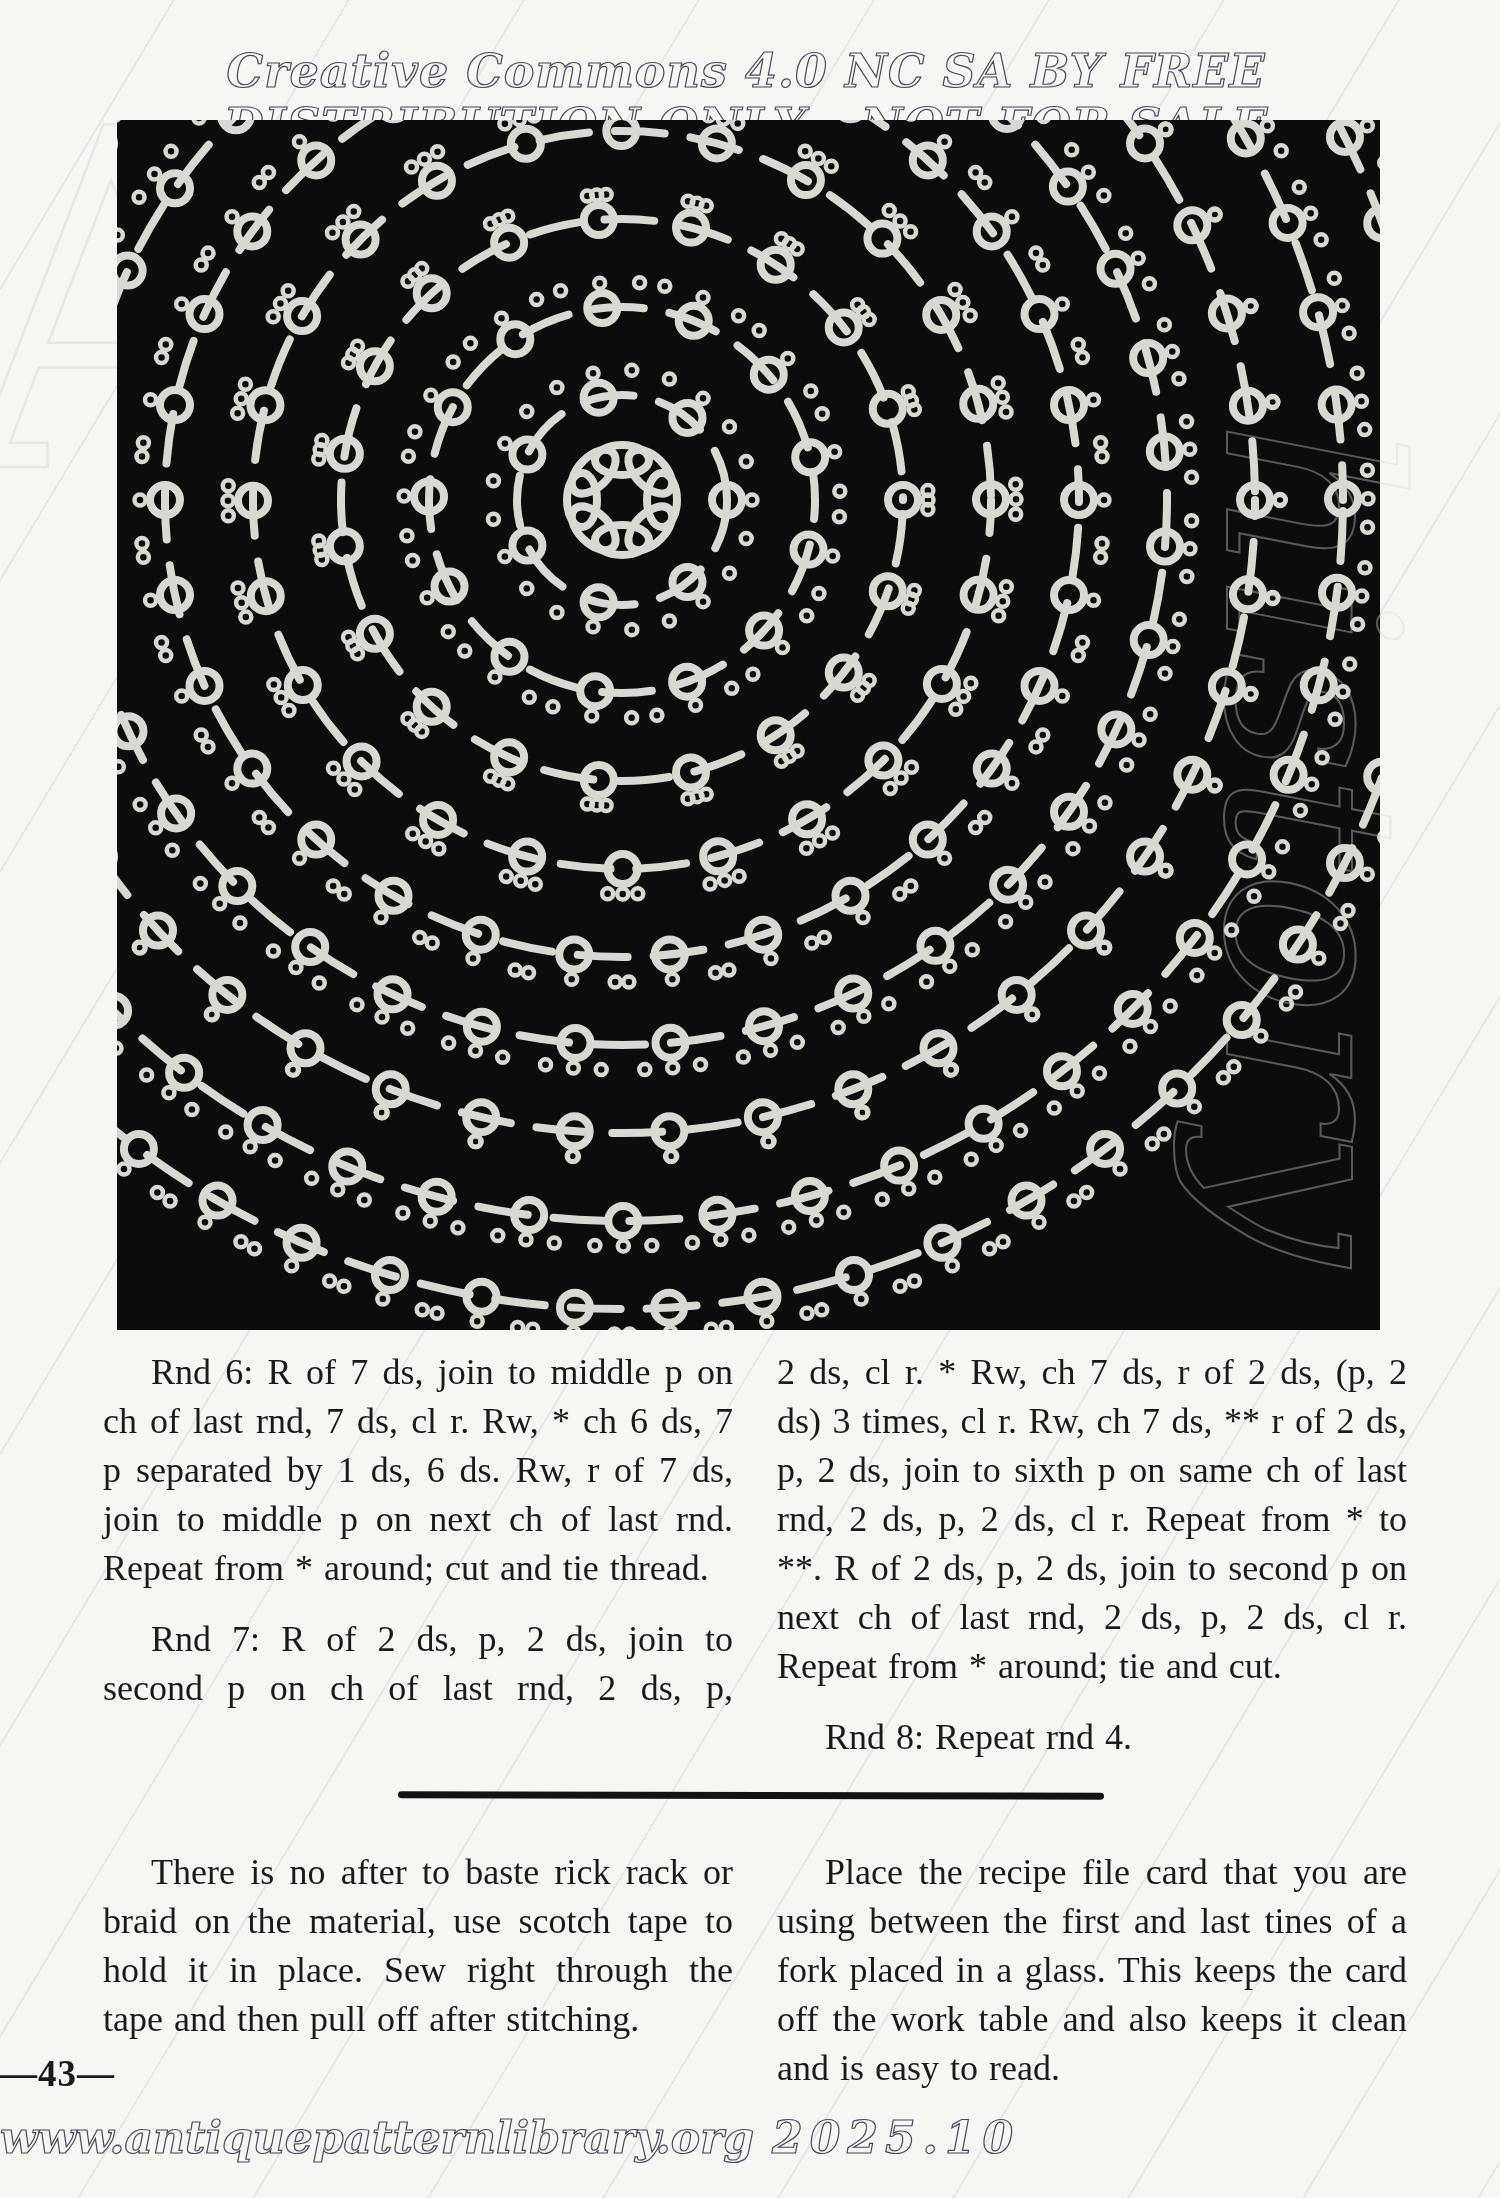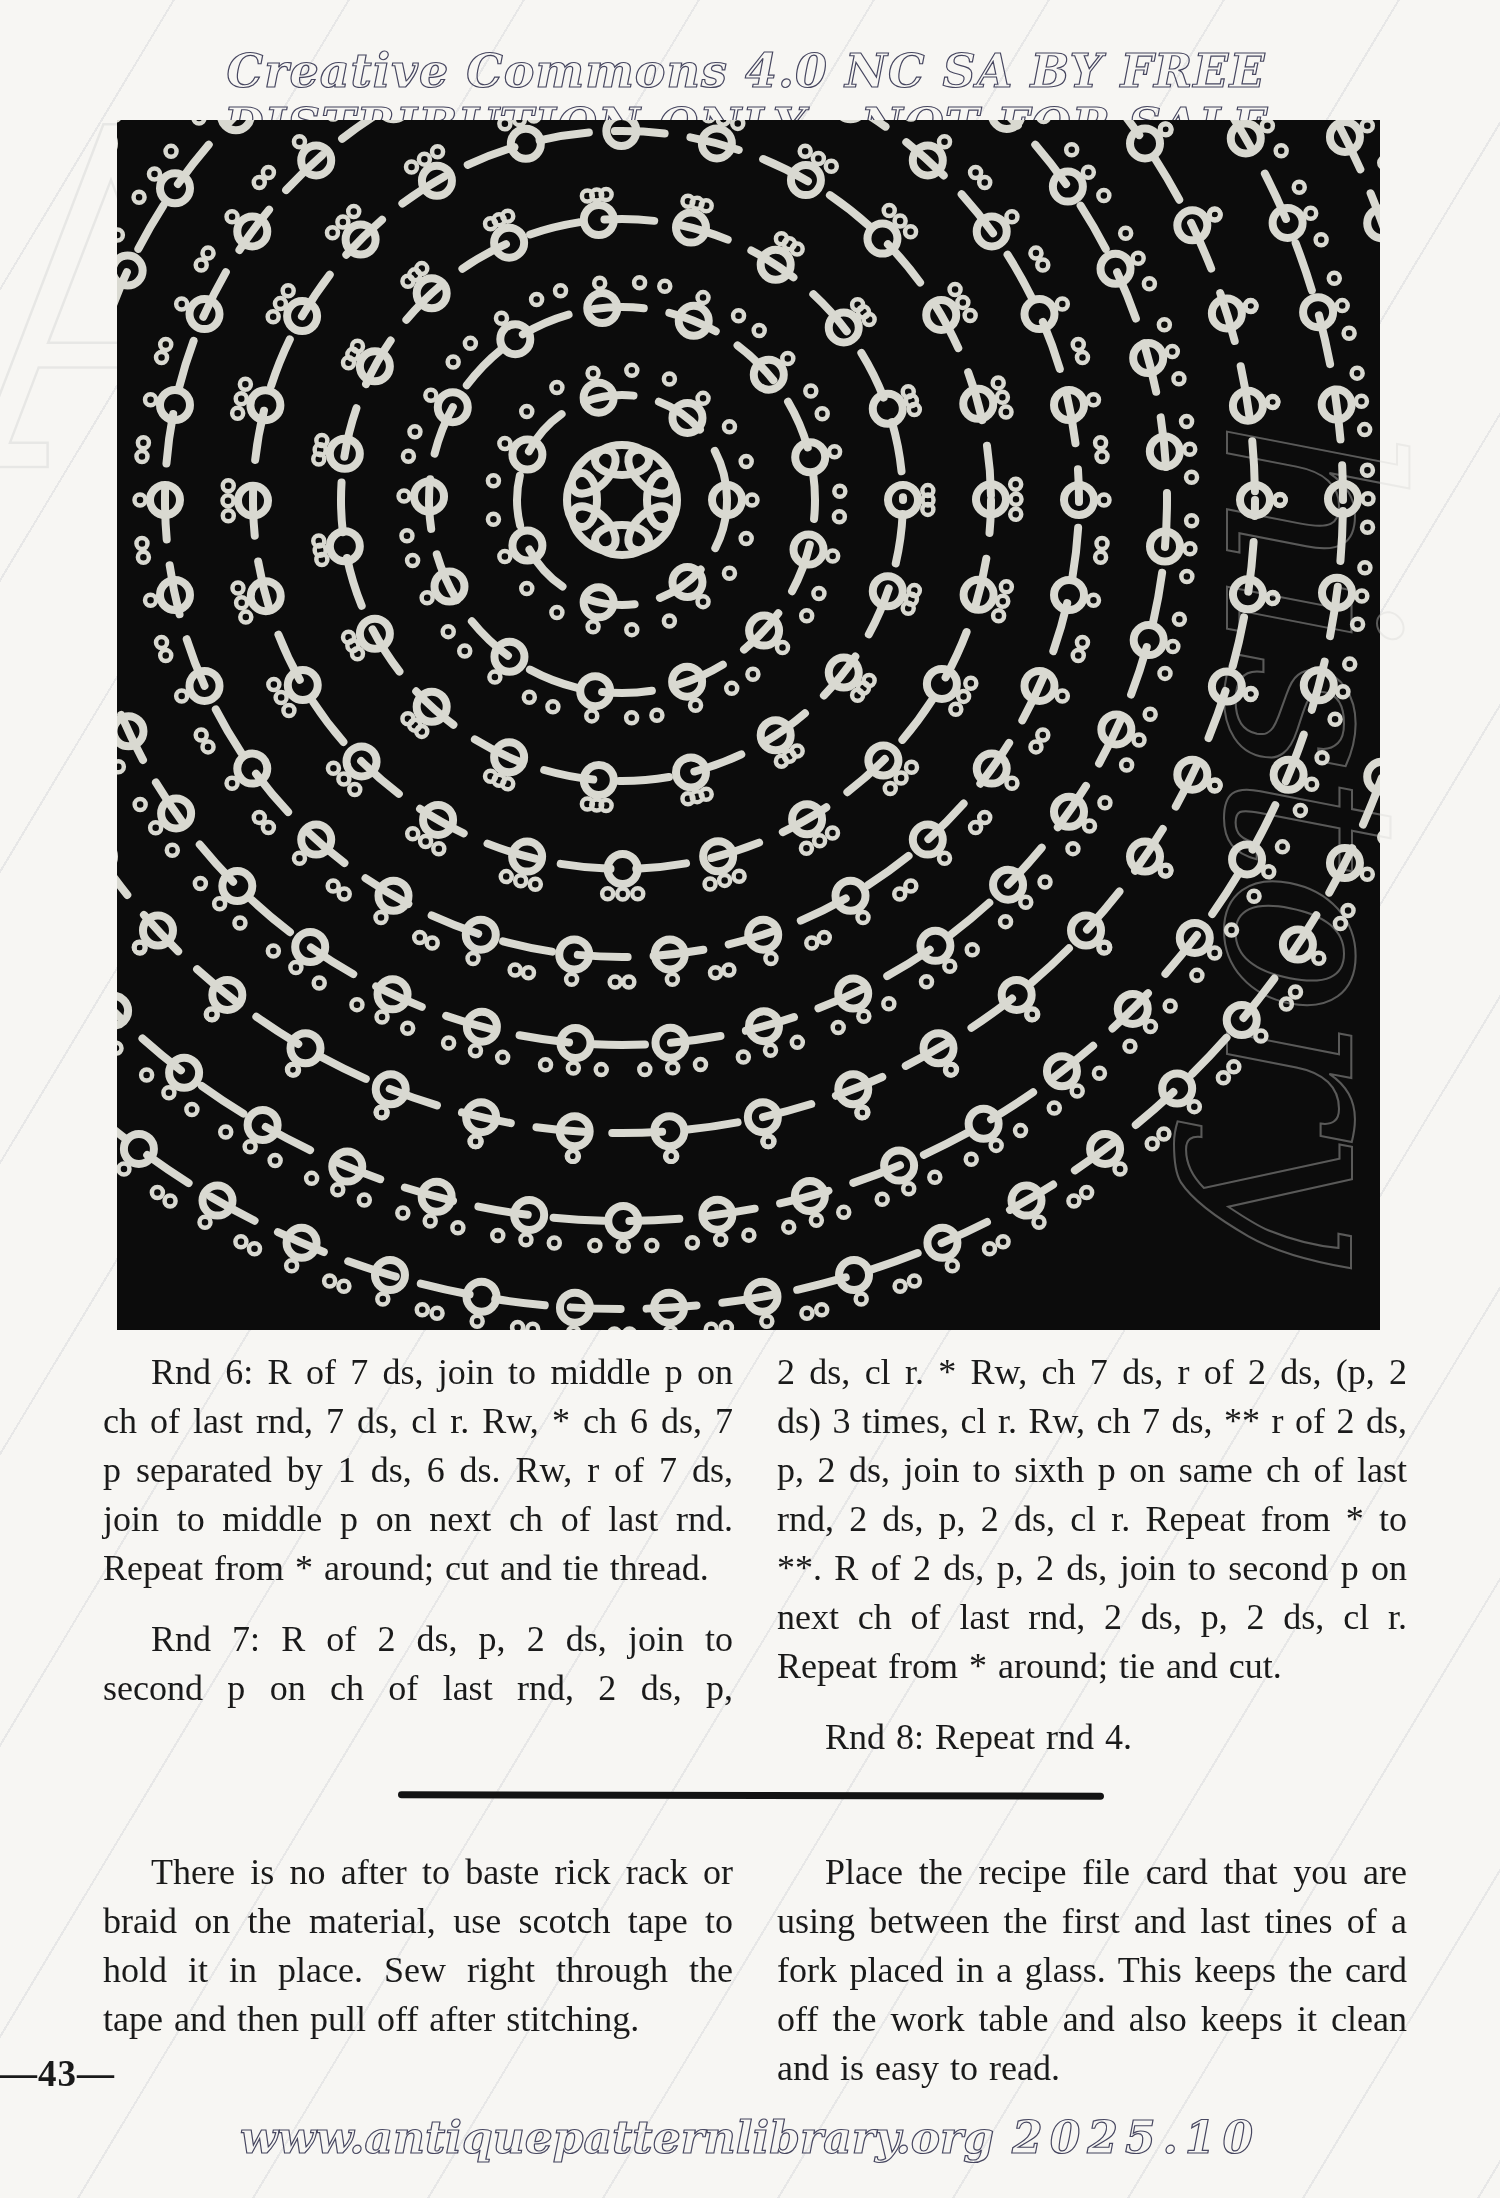--- a/index.html
+++ b/index.html
@@ -41,21 +41,21 @@
   .ind{text-indent:48px;}
   .divider{
     position:absolute;left:398px;top:1792px;width:706px;height:7px;
     background:#131313;border-radius:4px;transform:rotate(0.12deg);
   }
   .page-number{
     position:absolute;top:2052px;left:0;width:1494px;text-align:left;
     font-size:37px;font-weight:bold;letter-spacing:1px;
   }
   .footer-line{
-    position:absolute;top:2112px;left:0;width:1500px;text-align:center;
+    position:absolute;top:2112px;left:0;width:1500px;text-align:left;
     font-size:44px;font-weight:bold;
   }
   .footer-line .edition{letter-spacing:7px;margin-left:18px;}
   .watermark-a{
     position:absolute;left:-46px;top:70px;
     font-family:"DejaVu Serif", serif;font-size:470px;line-height:1;
     color:transparent;-webkit-text-fill-color:transparent;
     -webkit-text-stroke:2.5px #e6e6e4;opacity:.9;pointer-events:none;
   }
   .watermark-history{

